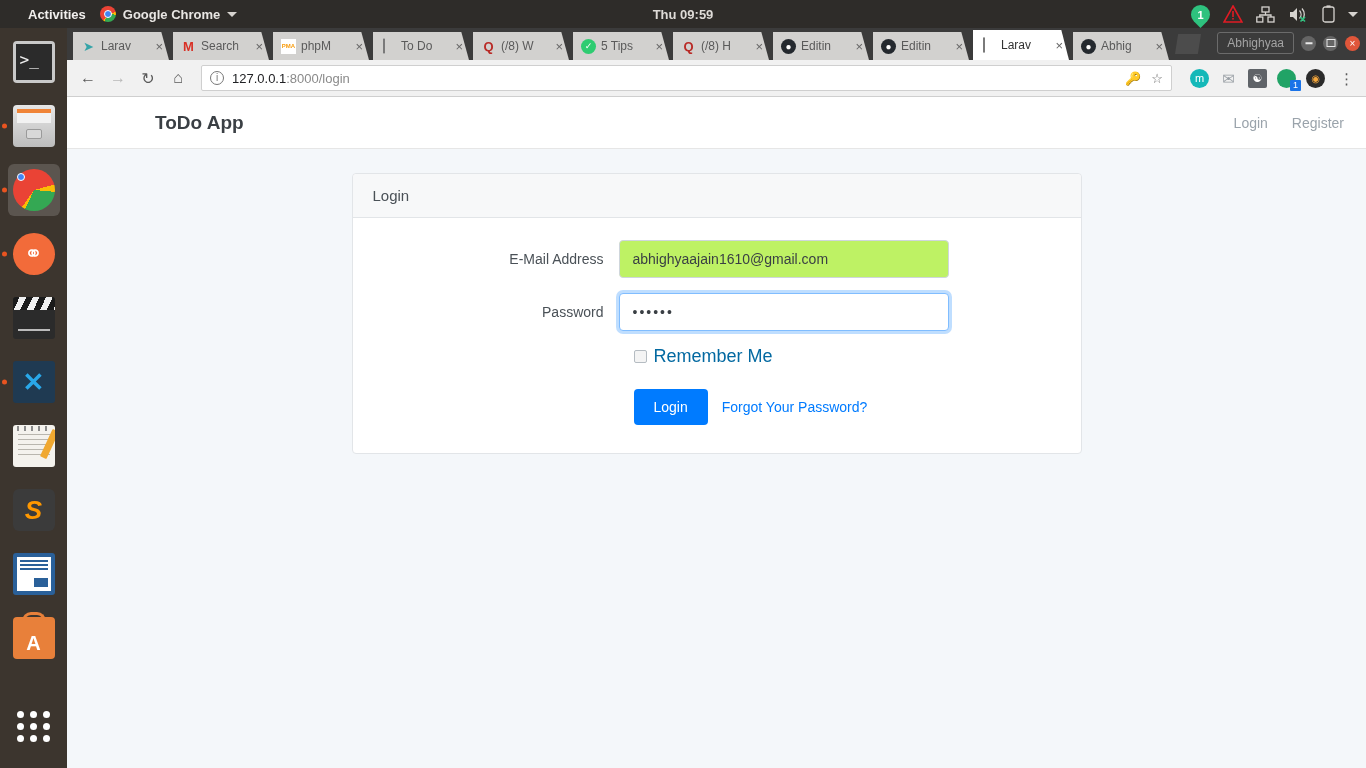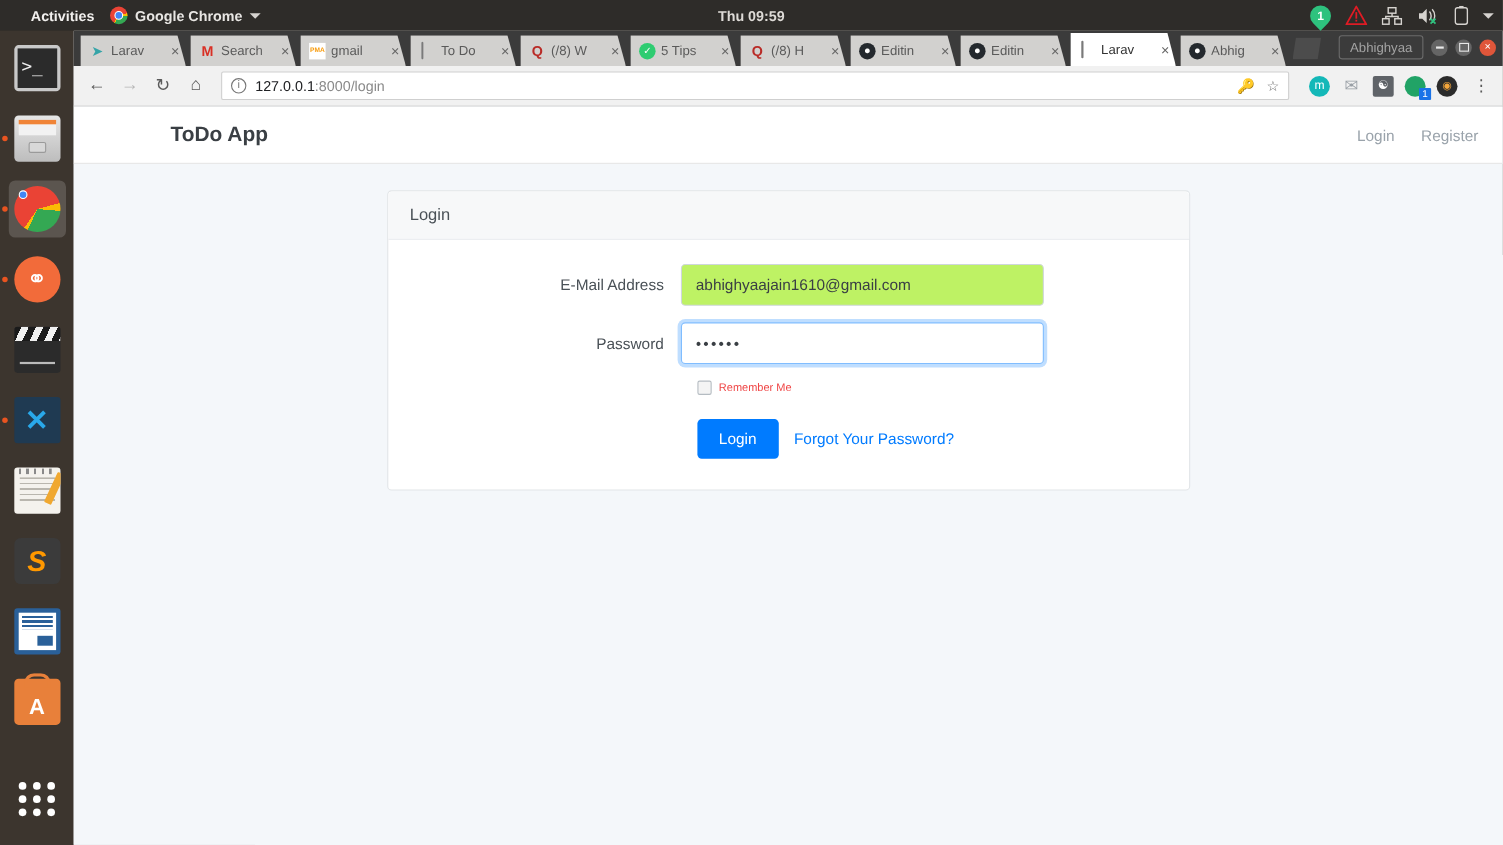--- a/index.html
+++ b/index.html
@@ -300,21 +300,21 @@
   .form-input.autofill { background: #bef264; }
   .form-input.focused {
     border-color: #80bdff; box-shadow: 0 0 0 3px rgba(0,123,255,0.25);
     background: #fff; letter-spacing: 2px;
   }
   .offset-row { margin-left: 261px; display: flex; align-items: center; }
   .cbox {
     width: 13px; height: 13px; border: 1px solid #b5bcc2; border-radius: 2px;
     background: #f4f4f4; margin-right: 7px;
   }
-  .cblabel { font-size: 10px; color: #ef4444; }
+  .cblabel { font-size: 18px; color: #0369a1; }
   .btn-login {
     background: #007bff; color: #fff; border: none; border-radius: 4px;
     padding: 10px 20px; font-size: 14px; font-family: "Liberation Sans", sans-serif;
     cursor: pointer; margin-right: 14px;
   }
   .link-forgot { color: #007bff; font-size: 14px; text-decoration: none; }
 </style>
 </head>
 <body>
 
@@ -428,21 +428,21 @@
       <span class="title">Larav</span>
       <span class="x">×</span>
     </div>
     <div class="tab">
       <span class="fav fav-gmail">M</span>
       <span class="title">Search</span>
       <span class="x">×</span>
     </div>
     <div class="tab">
       <span class="fav fav-pma">PMA</span>
-      <span class="title">gmail</span>
+      <span class="title">phpM</span>
       <span class="x">×</span>
     </div>
     <div class="tab">
       <span class="fav"><span class="fav-doc"></span></span>
       <span class="title">To Do</span>
       <span class="x">×</span>
     </div>
     <div class="tab">
       <span class="fav fav-quora">Q</span>
       <span class="title">(/8) W</span>

